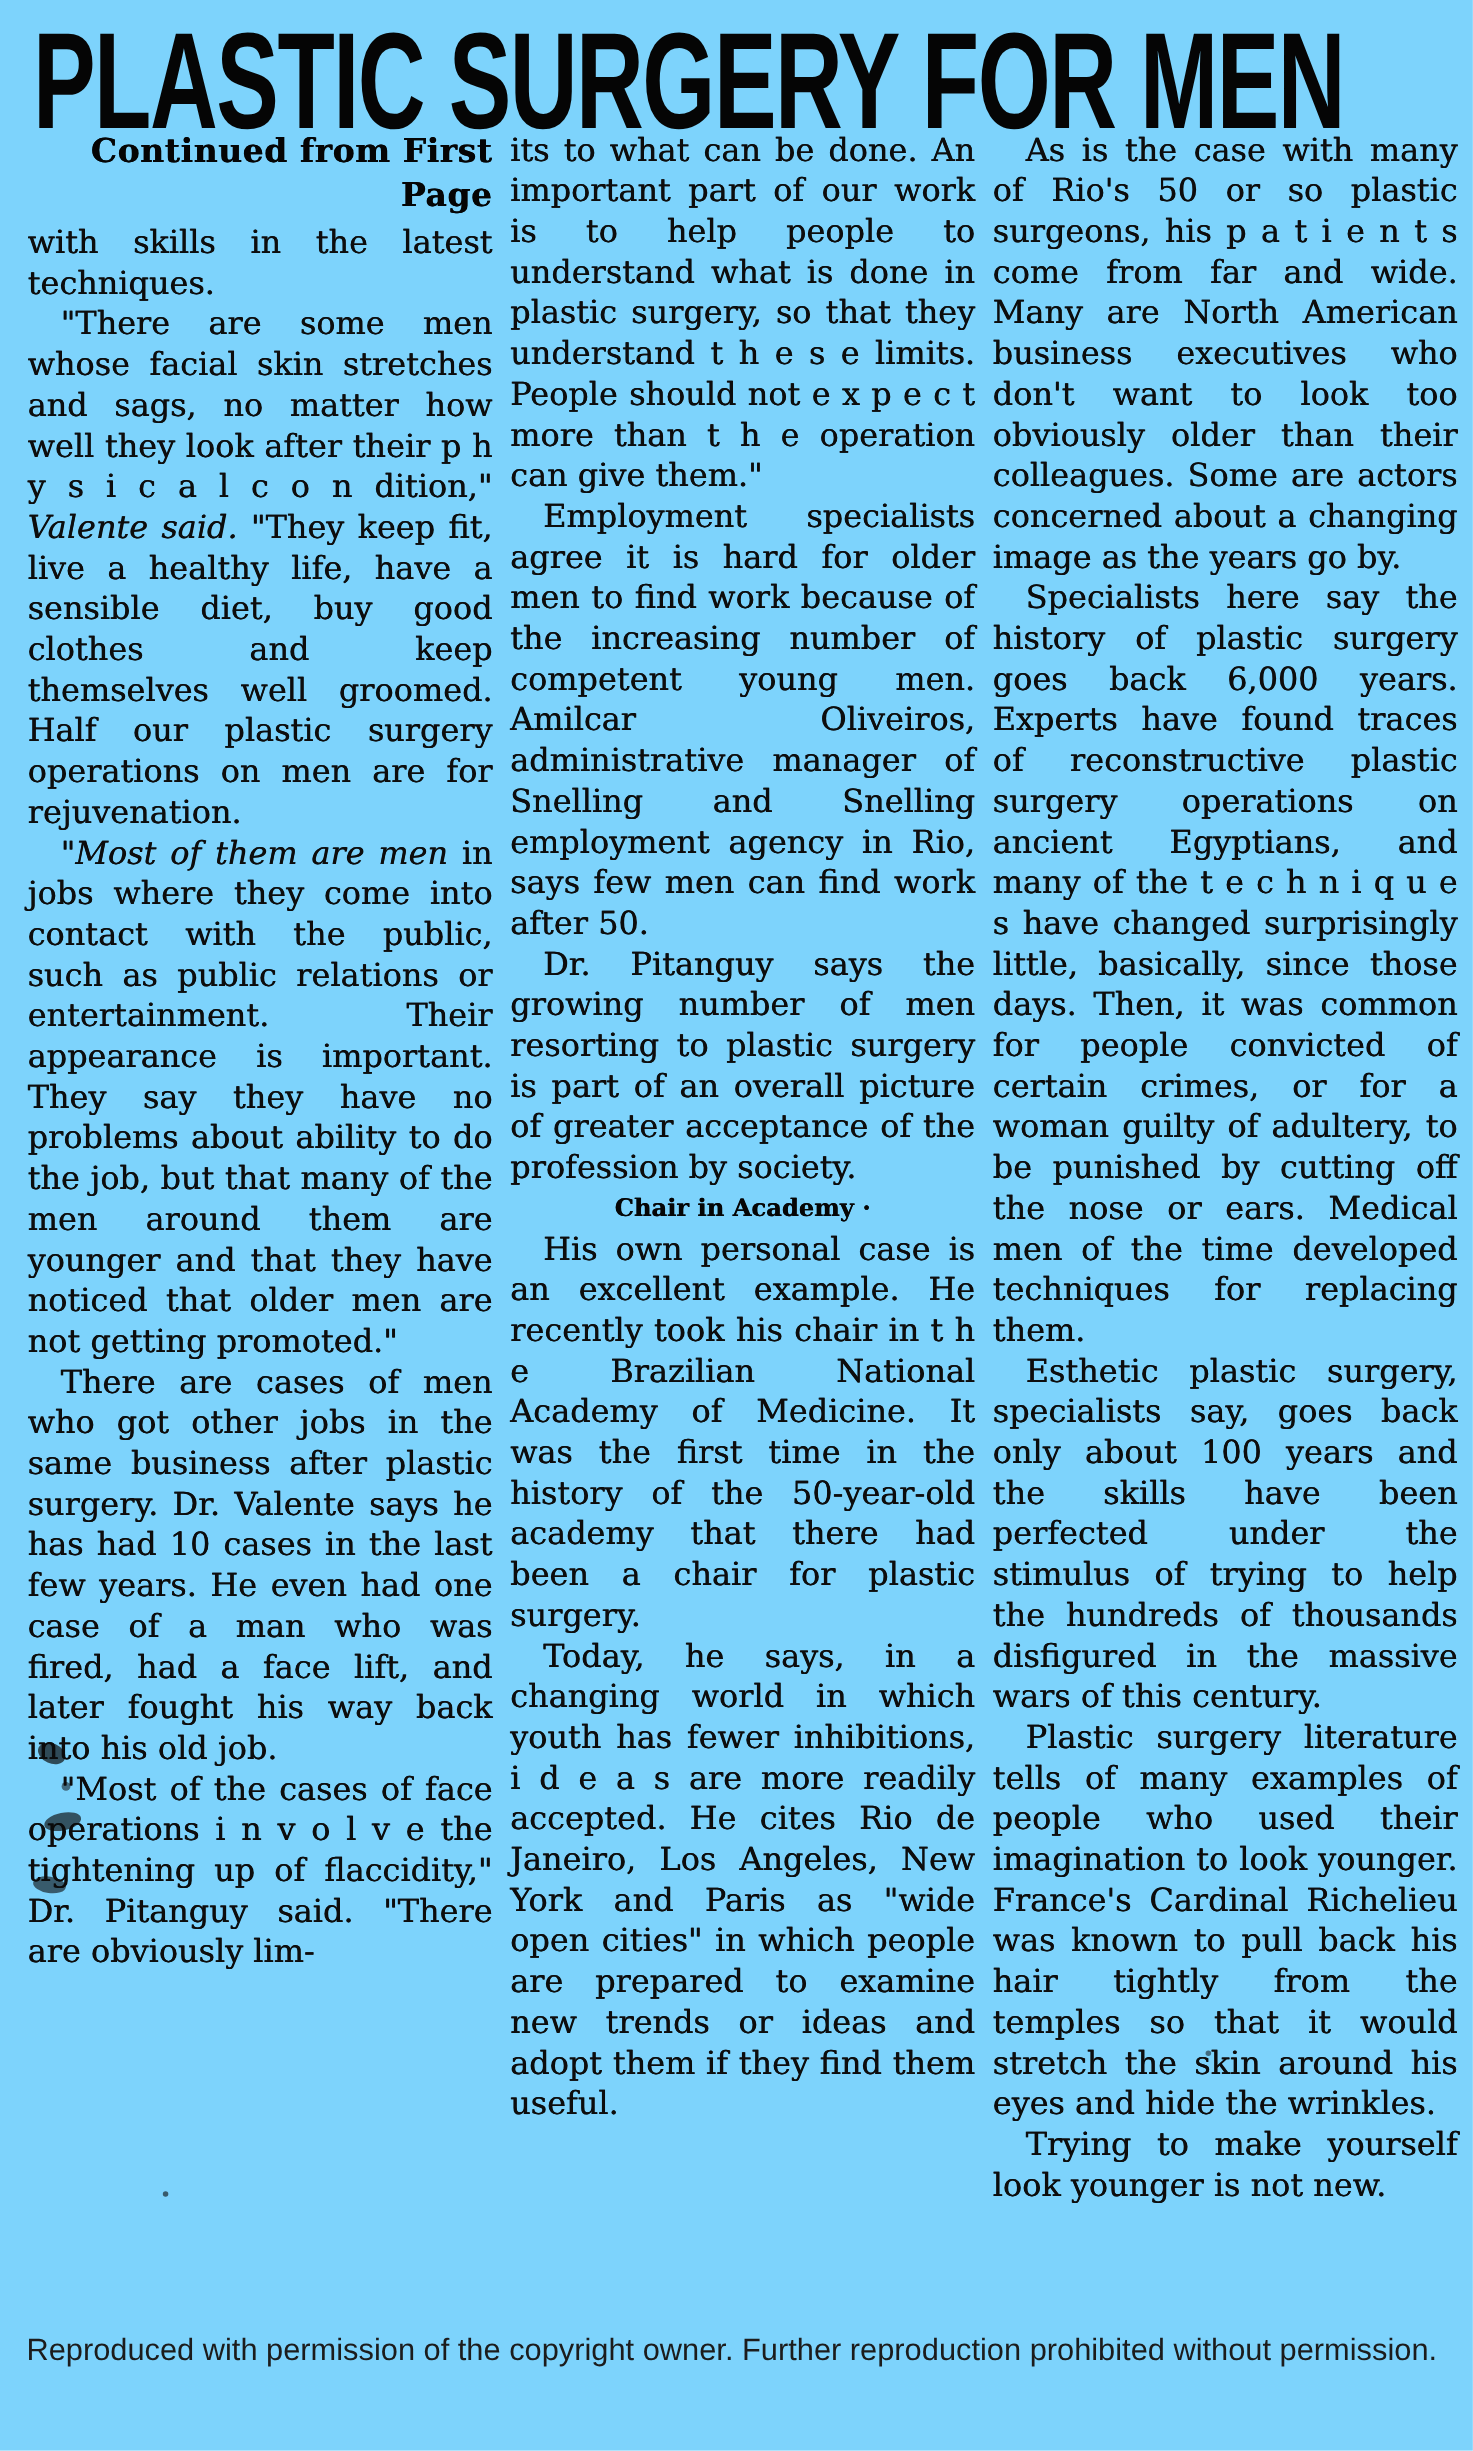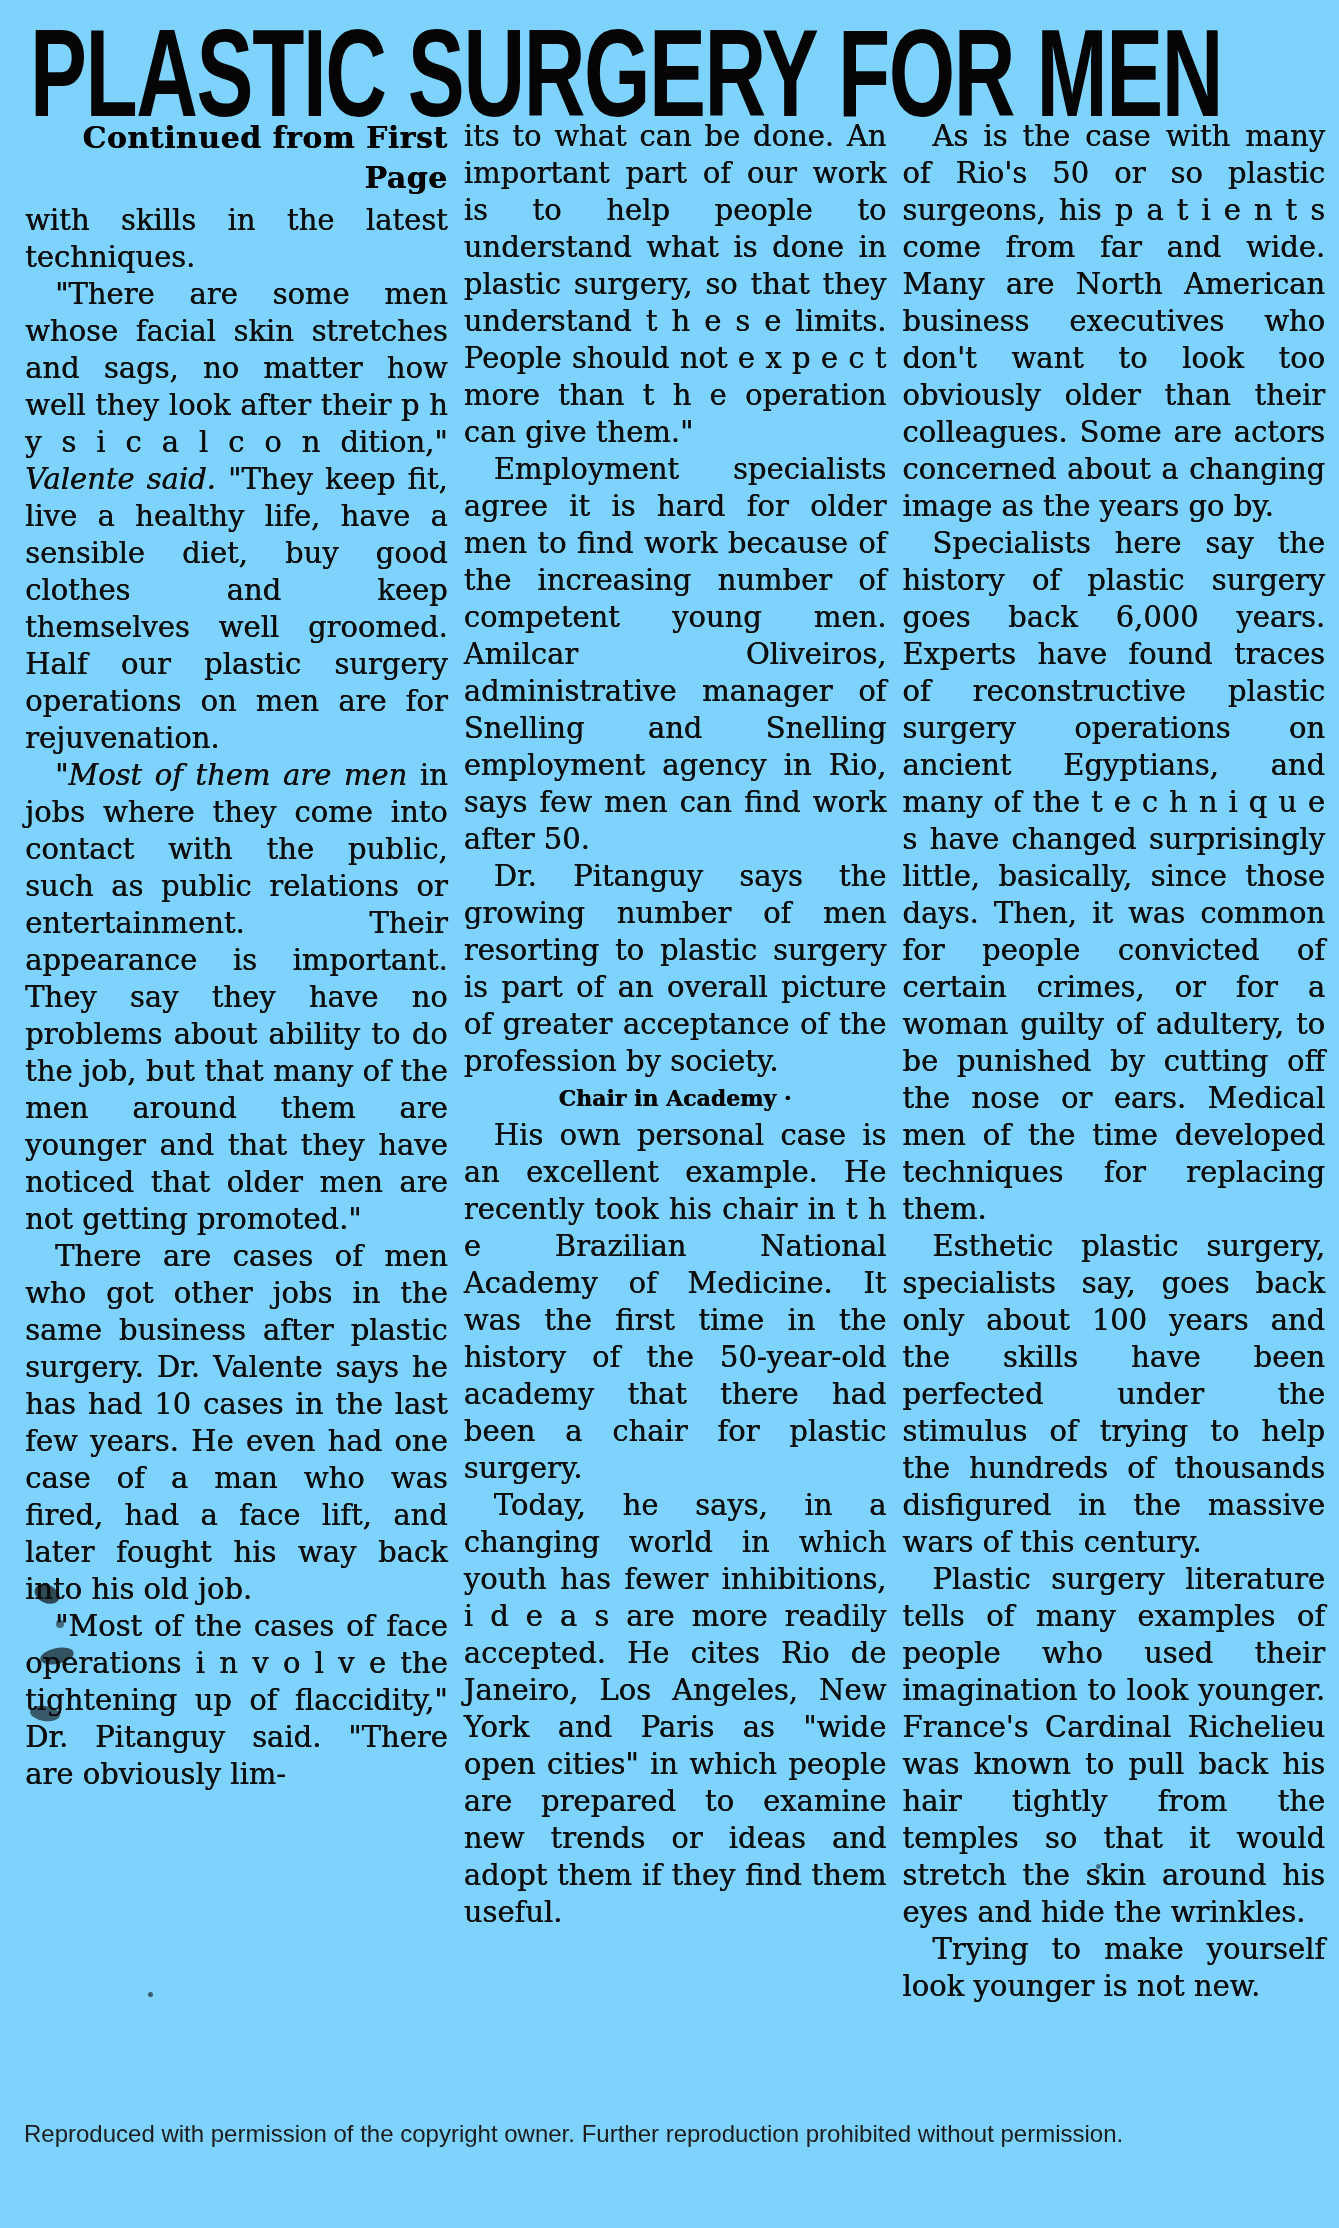--- a/index.html
+++ b/index.html
@@ -68,21 +68,21 @@
     font-size: 22px;
     margin: 9px 0 7px 0;
     text-indent: 0 !important;
     color: #060606;
   }
   .footer {
     position: absolute;
     left: 24px;
     top: 2120px;
     font-family: "Liberation Sans", sans-serif;
-    font-size: 24px;
+    font-size: 28px;
     color: #1c1c1c;
     text-shadow: none;
     white-space: nowrap;
   }
   .smudge {
     position: absolute;
     background: rgba(10,10,10,0.85);
     border-radius: 50%;
   }
   .smudge.s1 { left: 34px;  top: 1585px; width: 26px; height: 18px; transform: rotate(24deg); opacity: .8; }

